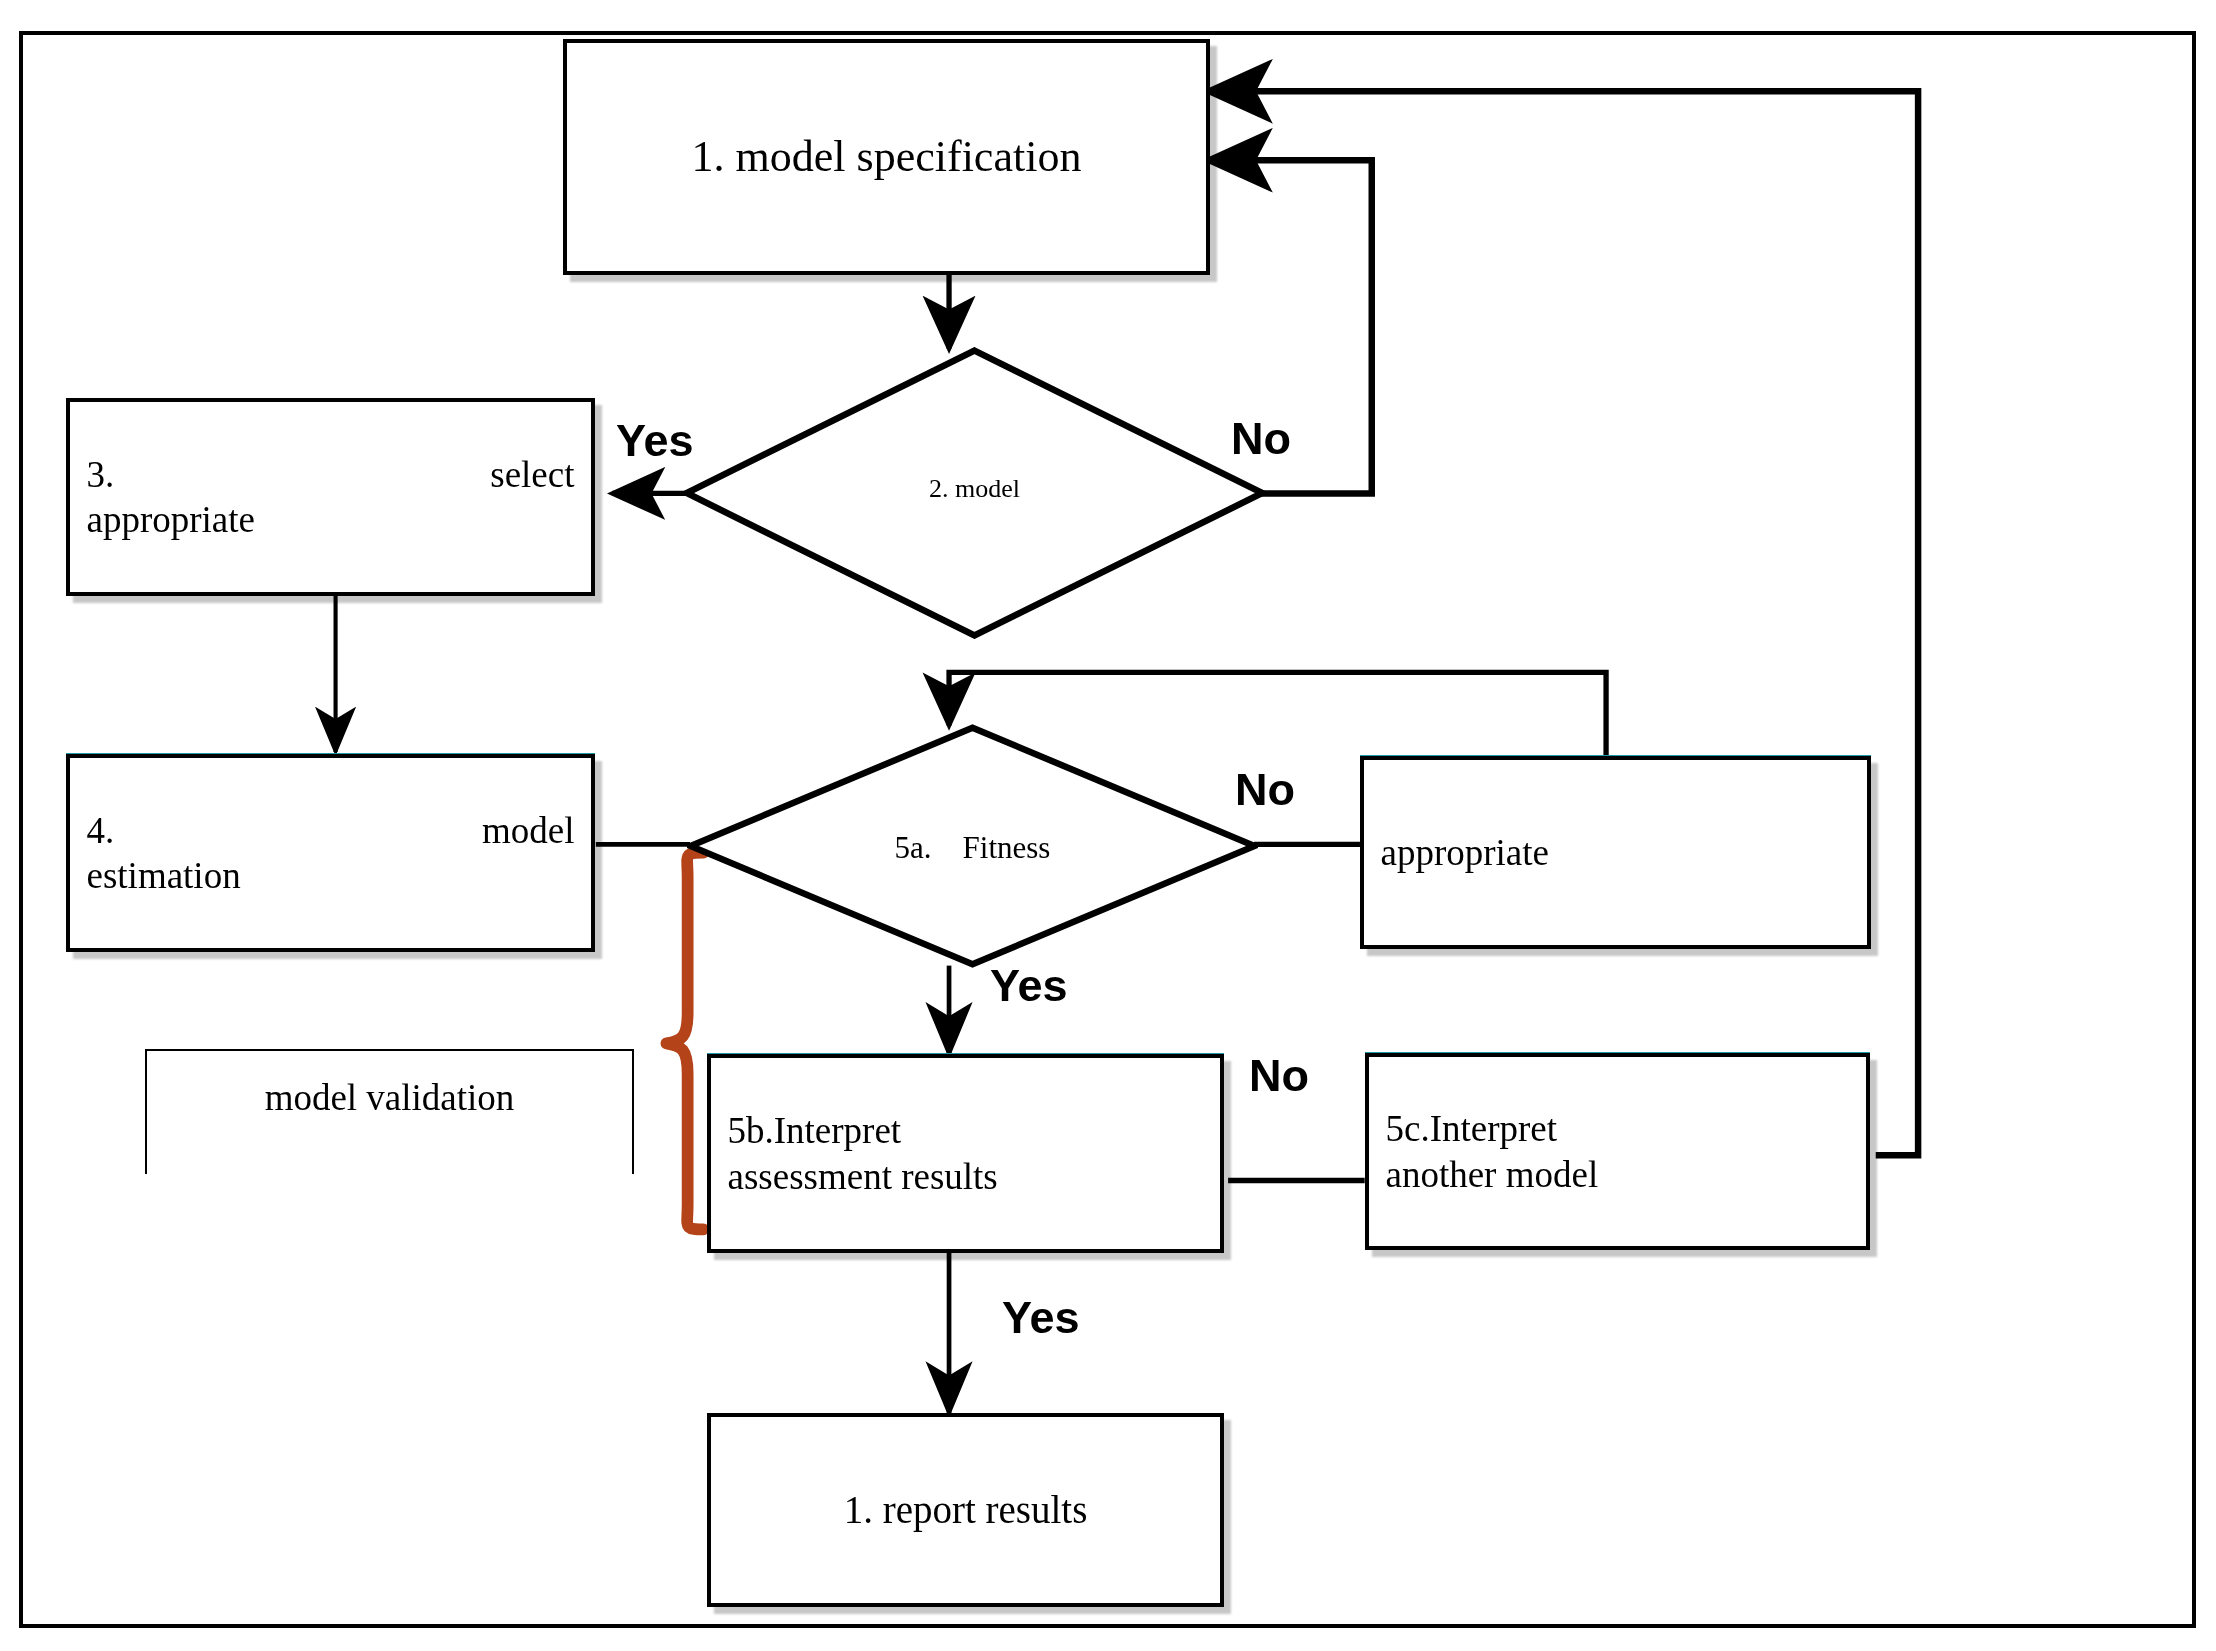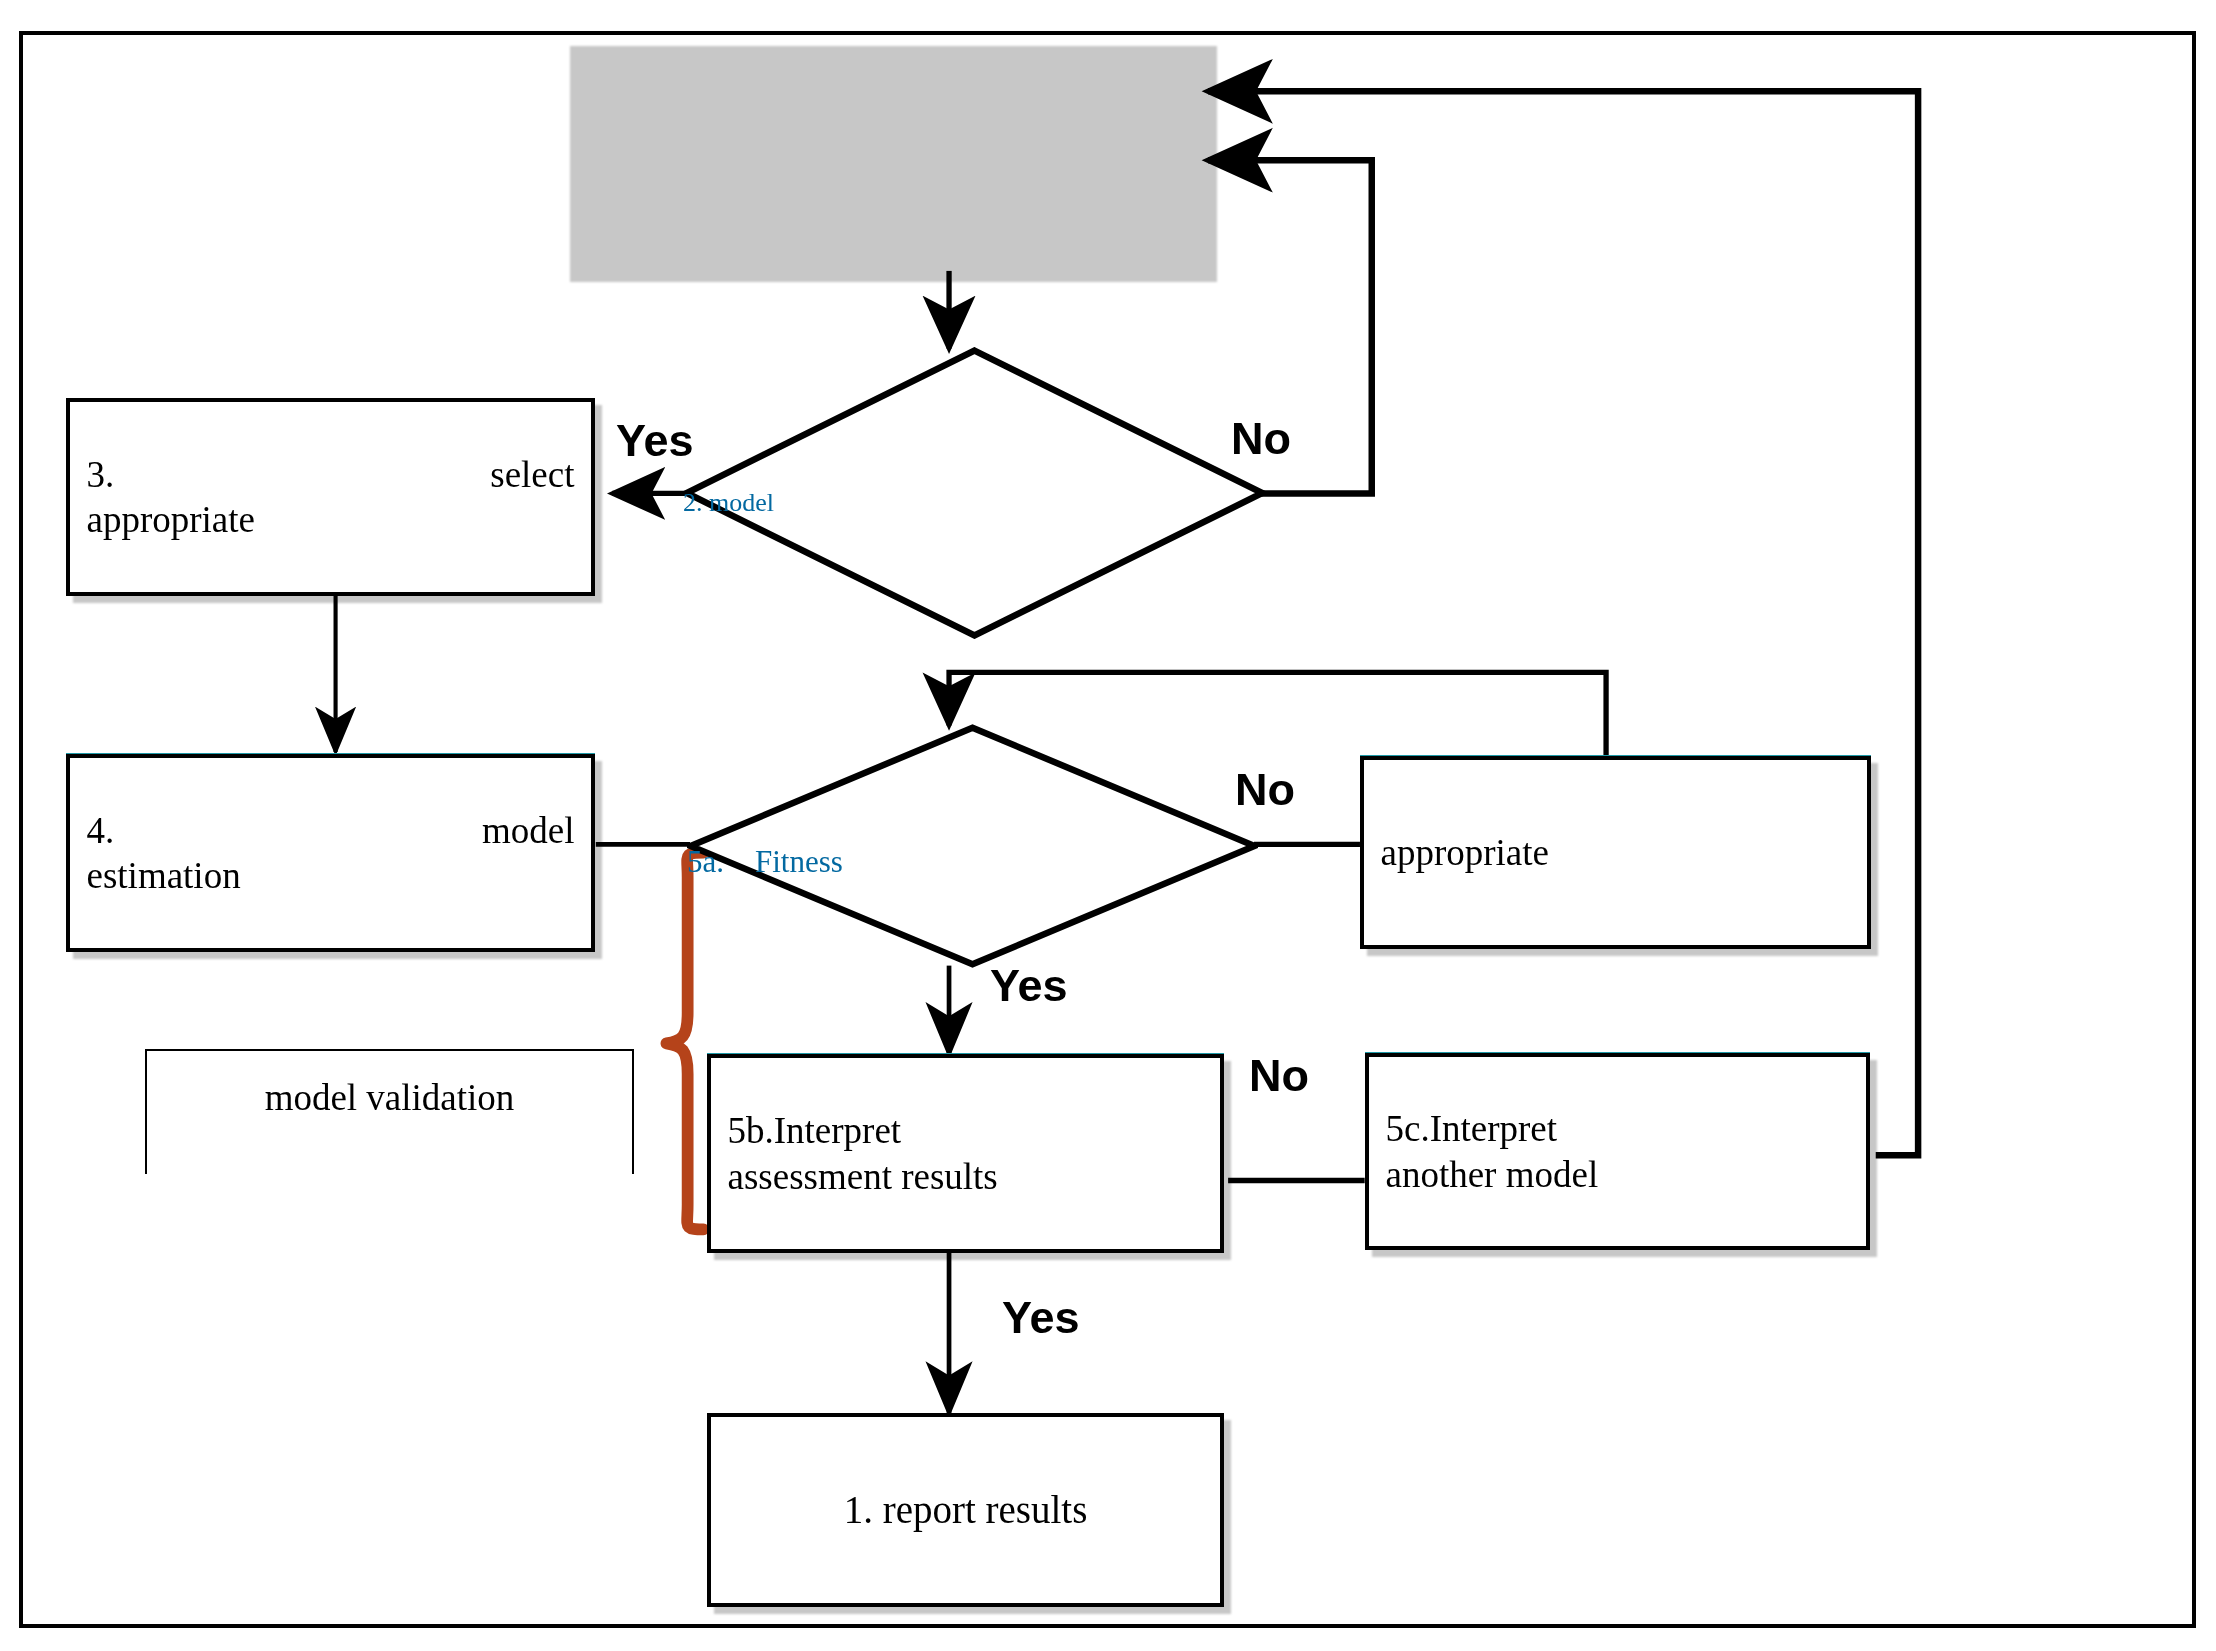--- a/index.html
+++ b/index.html
@@ -64,25 +64,24 @@
     z-index: 3;
   }
   
   .diamond-wrap {
     position: absolute;
     z-index: 4;
   }
   .diamond-label {
     position: absolute;
     width: 100%;
-    text-align: left;
-    color: #0369a1;
-    font-family: "Liberation Serif", serif;
-    white-space: pre;
-    margin-top: 14px;
+    text-align: center;
+    color: #000000;
+    font-family: "Liberation Serif", serif;
+    white-space: pre;
   }
   
   .branch {
     position: absolute;
     color: #000000;
     font-family: Liberation Sans, sans-serif;
     font-weight: bold;
     z-index: 6;
     white-space: pre;
     line-height: 1;
@@ -157,20 +156,23 @@
              L1168,1720
              C1168,1762 1158,1768 1132,1772
              C1158,1776 1168,1782 1168,1824
              L1168,2046
              C1168,2084 1160,2088 1195,2088" stroke="#b5431a" stroke-width="20" fill="none" stroke-linecap="round" stroke-linejoin="round"></path>
   </svg>
 
   <div id="outer-frame" style="left:19.4px; top:31px; width:2177px; height:1597px;"></div>
 
   <div class="shadow" style="left:570px; top:46px; width:647px; height:236px;"></div>
+  <div class="node" style="left:563px; top:39px; width:647px; height:236px; align-items:center; font-size:44px;">
+    <span class="line">1. model specification</span>
+  </div>
 
   <div class="diamond-wrap" style="left:683px; top:347px; width:583px; height:292px;">
     <svg width="583" height="292" viewBox="0 0 990 496" xmlns="http://www.w3.org/2000/svg">
       <polygon points="495,6 984,248 495,490 6,248" fill="#ffffff" stroke="#000000" stroke-width="11"></polygon>
     </svg>
     <div class="diamond-label" style="top:127px; font-size:26px;">2. model</div>
   </div>
 
   <div class="shadow" style="left:73px; top:405px; width:529px; height:198px;"></div>
   <div class="node pad" style="left:66px; top:398px; width:529px; height:198px; font-size:37px;">

